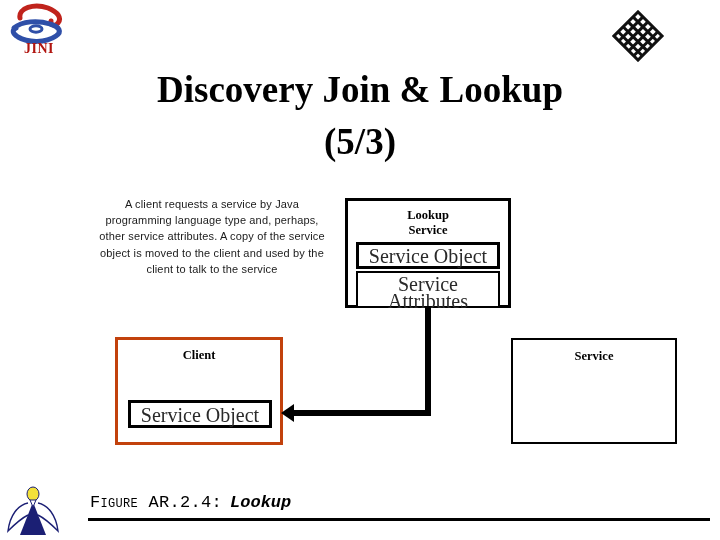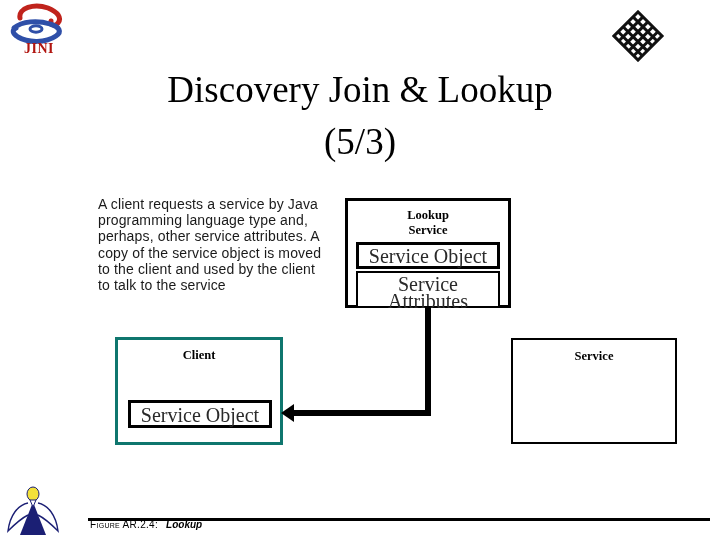--- a/index.html
+++ b/index.html
@@ -55,39 +55,40 @@
   .slide-title {
     position: absolute;
     left: 60px;
     top: 64px;
     width: 600px;
     text-align: center;
     font-family: "Liberation Serif", serif;
     font-size: 37px;
     line-height: 52px;
     color: #000000;
+    font-weight: bold;
   }
 
   
   .figure {
     position: absolute;
     left: 0;
     top: 0;
     width: 720px;
     height: 540px;
   }
 
   .desc-text {
     position: absolute;
     left: 98px;
     top: 196px;
     width: 228px;
-    text-align: left;
+    text-align: center;
     font-family: "Liberation Sans", sans-serif;
-    font-size: 14px;
+    font-size: 11px;
     line-height: 16.2px;
     color: #1a1a1a;
     letter-spacing: 0.15px;
   }
 
   .box {
     position: absolute;
     background: #ffffff;
     box-sizing: border-box;
   }
@@ -140,21 +141,21 @@
     box-sizing: border-box;
   }
   #lookup-service-attributes .inner-label { margin-top: 3px; }
 
   
   #client-box {
     left: 115px;
     top: 337px;
     width: 168px;
     height: 108px;
-    border: 3px solid #0f766e;
+    border: 3px solid #c2410c;
   }
   #client-box .box-title {
     margin-top: 8px;
   }
   #client-service-object {
     position: absolute;
     left: 10px;
     top: 60px;
     width: 144px;
     height: 28px;
@@ -201,23 +202,23 @@
     height: 0;
     border-top: 9px solid transparent;
     border-bottom: 9px solid transparent;
     border-right: 13px solid #000000;
   }
 
   
   .caption {
     position: absolute;
     left: 90px;
-    top: 519px;
-    font-family: Liberation Sans, sans-serif;
-    font-size: 10px;
+    top: 493px;
+    font-family: Liberation Mono, monospace;
+    font-size: 17px;
     color: #000000;
     white-space: nowrap;
   }
   .caption .cap-label {
     font-variant: small-caps;
     letter-spacing: 0.3px;
   }
   .caption .cap-name {
     font-style: italic;
     font-weight: bold;

